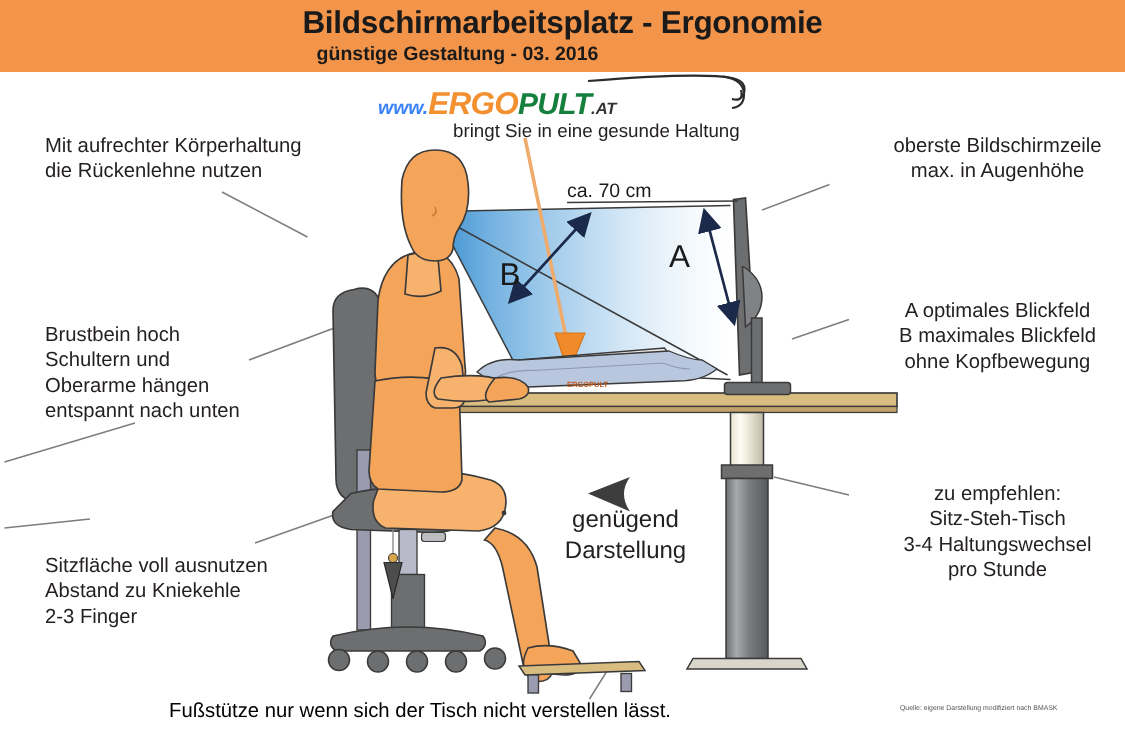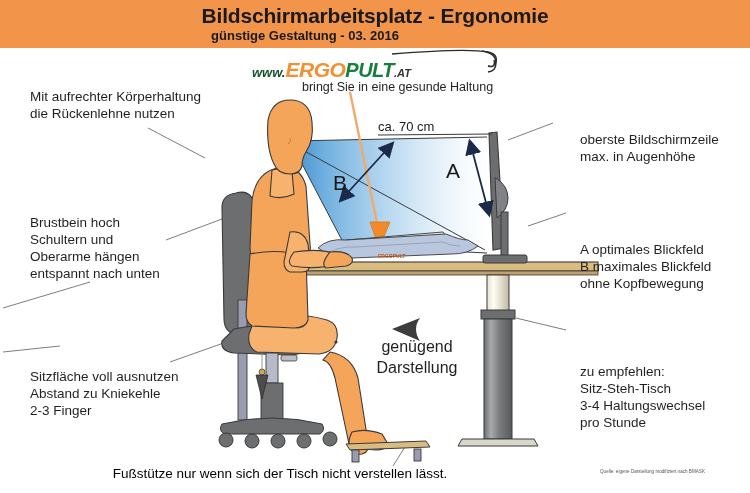--- a/index.html
+++ b/index.html
@@ -7,29 +7,29 @@
   #page{position:relative;width:750px;height:493px;background:#ffffff;padding-left:14px;}
 
   
   .header{position:absolute;left:0;top:0;width:750px;height:48px;background:#f2944a;}
   .header .h-title{position:absolute;left:0;top:4px;width:750px;text-align:center;
     font-size:21px;font-weight:bold;letter-spacing:-0.2px;color:#1a1a1a;}
   .header .h-sub{position:absolute;left:0;top:28px;width:610px;text-align:center;
     font-size:13px;font-weight:bold;color:#1a1a1a;}
   .logo-wrap{position:absolute;left:252px;top:54px;width:260px;height:40px;}
   .logo-line{position:absolute;left:0;top:0;white-space:nowrap;font-weight:bold;font-style:italic;}
-  .lg-www{font-size:13px;color:#14532d;font-weight:bold;}
+  .lg-www{font-size:13px;color:#3b82f6;font-weight:bold;}
   .lg-ergo{font-size:21px;color:#f39030;letter-spacing:-0.5px;}
   .lg-pult{font-size:20px;color:#15803d;letter-spacing:-0.5px;}
   .lg-at{font-size:11px;color:#333;}
   .logo-tag{position:absolute;left:50px;top:26px;font-size:12.5px;color:#231f20;font-style:normal;font-weight:normal;white-space:nowrap;}
 
   
   .note{position:absolute;font-size:13.5px;line-height:17px;color:#231f20;white-space:pre-line;}
-  .note.right{text-align:left;margin-top:43px;}
+  .note.right{text-align:center;}
   .note-small{position:absolute;font-size:4.6px;line-height:7px;color:#555;white-space:pre-line;}
 
   .centerlabel{position:absolute;font-size:16px;line-height:21px;text-align:center;color:#231f20;white-space:pre-line;}
   .bottomline{position:absolute;left:0;top:466px;width:560px;text-align:center;font-size:13.5px;color:#000000;}
 
   
   svg#art{position:absolute;left:0;top:0;width:750px;height:493px;}
   .ln{stroke:#7d7d7d;stroke-width:1;fill:none;}
   .outline{stroke:#3a3a3a;stroke-width:1.1;}
   .skin{fill:#f5a55a;}

